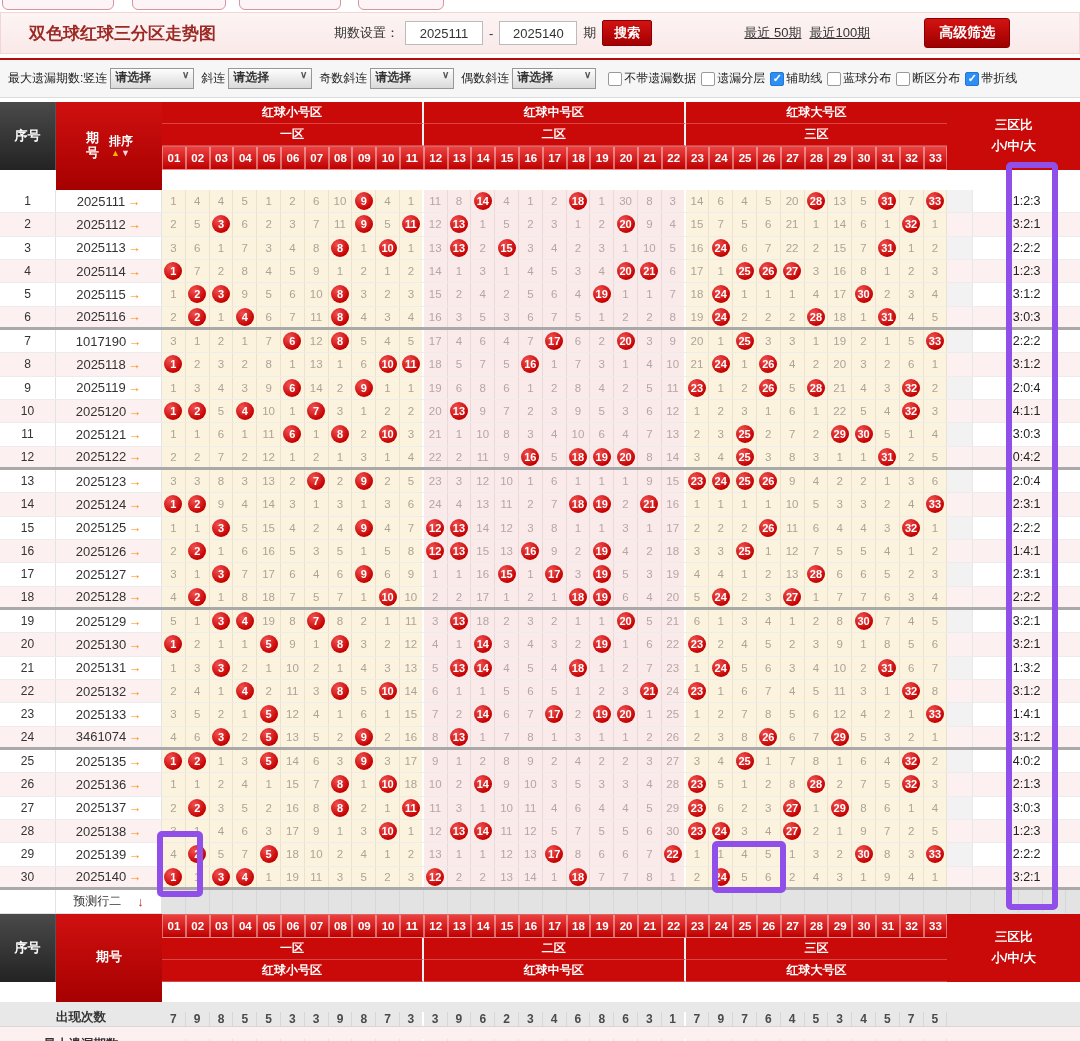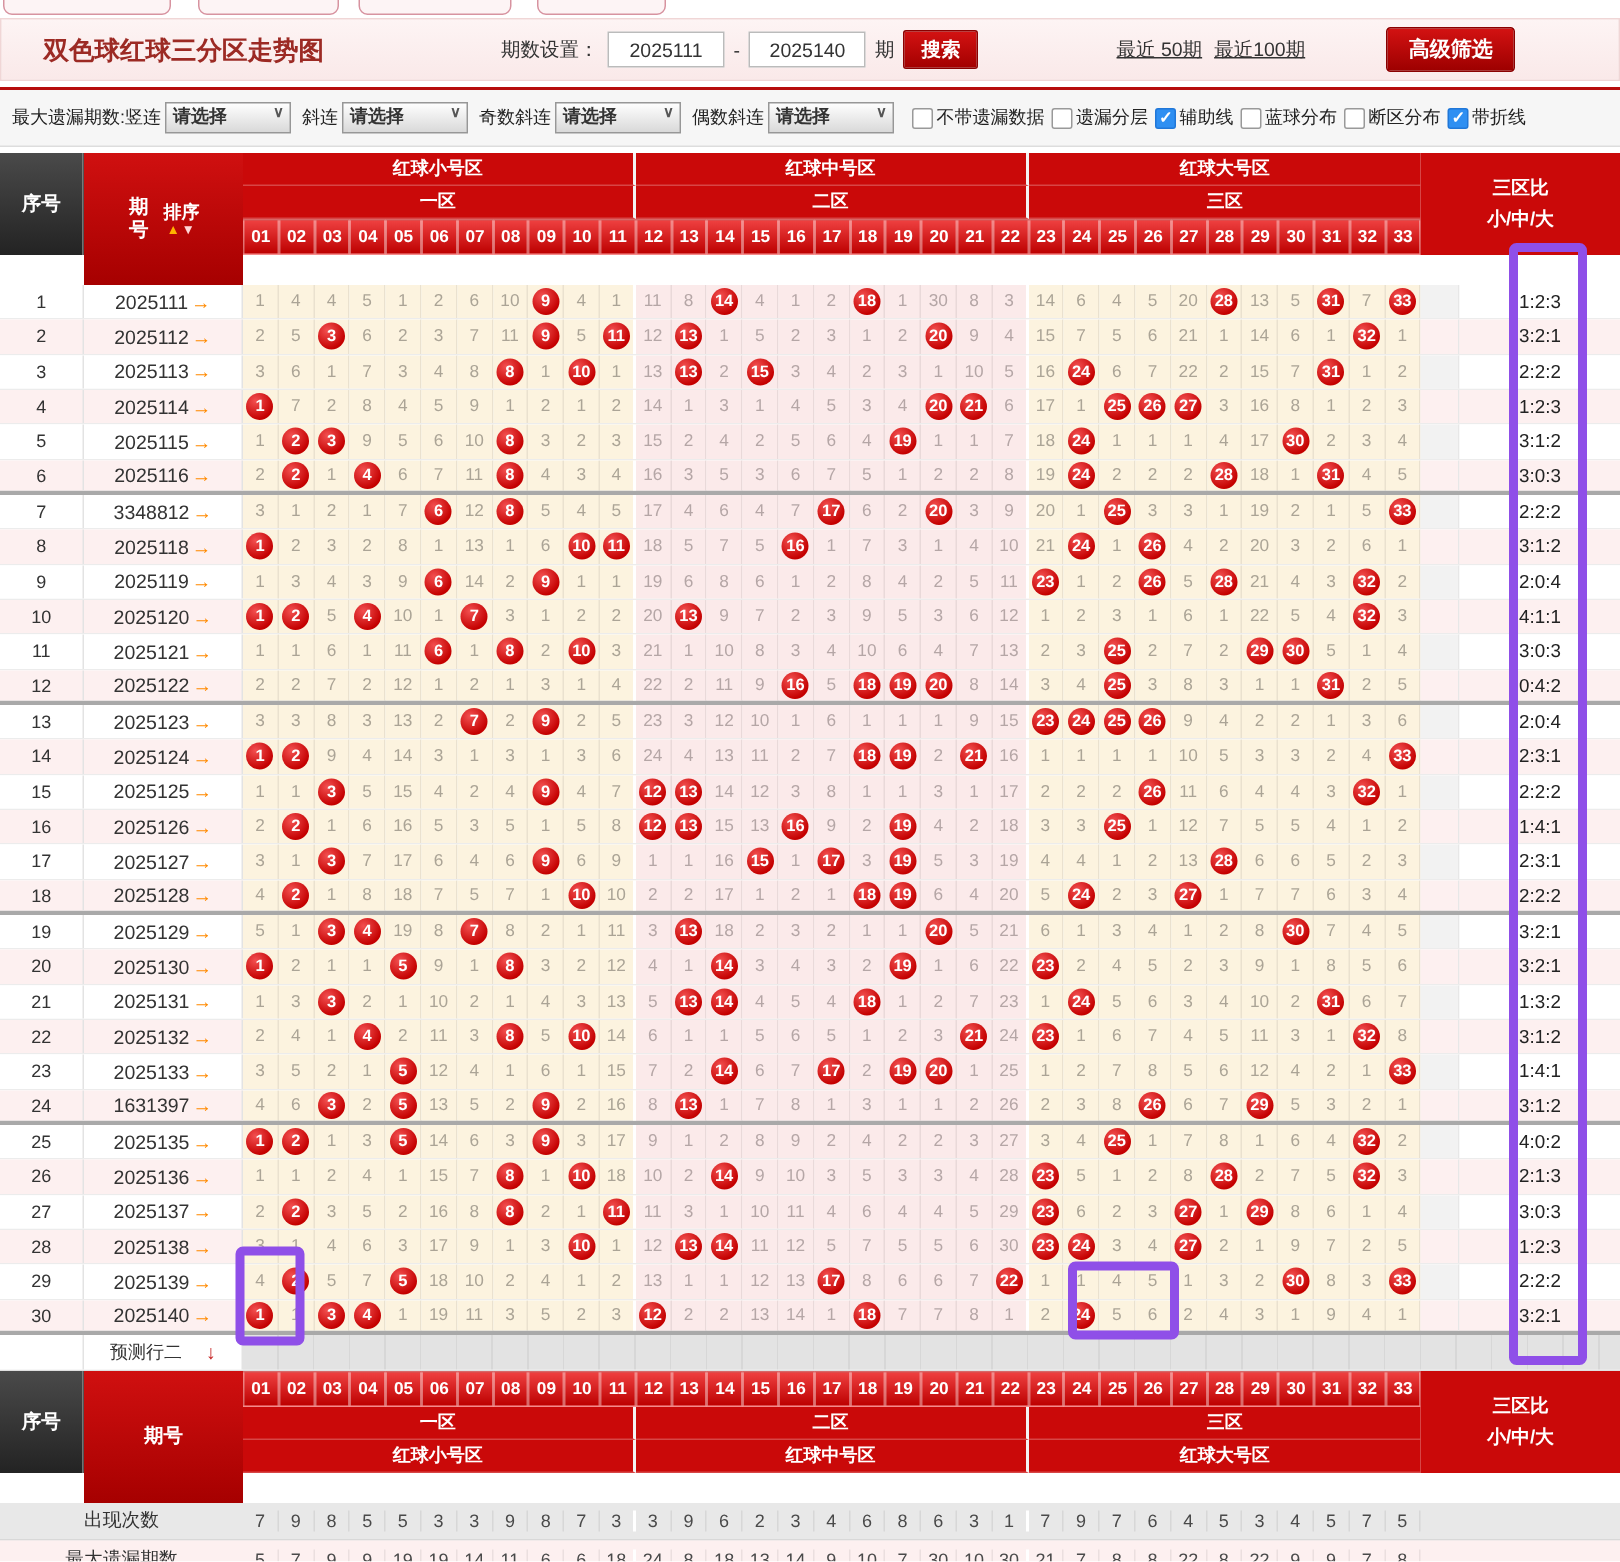--- a/index.html
+++ b/index.html
@@ -79,21 +79,21 @@
   .ball{width:18px;height:18px;border-radius:50%;background:radial-gradient(circle at 35% 30%,#f25050,#c40000 72%);
     color:#fff;font-weight:bold;font-size:11px;display:flex;align-items:center;justify-content:center;}
   .c-gap{width:26px;background:#f2f2f2;border-right:1px solid #e7e7e7;box-sizing:border-box;}
   .c-ratio{flex:1;display:flex;align-items:center;justify-content:center;font-size:12.5px;color:#222;background:#fff;}
   
   .prow{display:flex;height:23px;background:#fff;border-bottom:1px solid #e0e0e0;}
   .prow .c-period{font-size:12px;}
   .pdown{color:#c42222;font-weight:bold;font-size:13px;margin-left:16px;line-height:1;}
   .c-rest{flex:1;background:repeating-linear-gradient(90deg,#e3e3e3 0 22.8px,#d7d7d7 22.8px 23.8px);}
   
-  .srow{display:flex;height:25px;align-items:center;box-sizing:border-box;}
+  .srow{display:flex;height:25px;align-items:flex-end;box-sizing:border-box;font-weight:bold;}
   .s1{background:#e8e8e8;border-bottom:1px solid #d8d8d8;}
   .s2{background:#fdf0f0;height:26px;}
   .s-label{width:162px;display:flex;align-items:center;justify-content:center;font-size:12.5px;color:#333;box-sizing:border-box;}
   .sv{font-size:12px;color:#4a4a4a;background:transparent;}
   
   .ann{position:absolute;border:6px solid #8f4fe8;border-radius:5px;box-sizing:border-box;pointer-events:none;}
 </style>
 </head>
 <body>
 
@@ -880,21 +880,21 @@
           </div>
           <div class="c-num z3">
             <span class="miss">5</span>
           </div>
           <div class="c-gap"></div>
           <div class="c-ratio">3:0:3</div>
         </div>
         <div class="trow">
           <div class="c-seq">7</div>
           <div class="c-period">
-            <span>3348812</span>
+            <span>1017190</span>
             <span class="parrow">→</span>
           </div>
           <div class="c-num z1">
             <span class="miss">3</span>
           </div>
           <div class="c-num z1">
             <span class="miss">1</span>
           </div>
           <div class="c-num z1">
             <span class="miss">2</span>
@@ -2716,21 +2716,21 @@
           </div>
           <div class="c-num z3">
             <div class="ball">33</div>
           </div>
           <div class="c-gap"></div>
           <div class="c-ratio">1:4:1</div>
         </div>
         <div class="trow alt gend">
           <div class="c-seq">24</div>
           <div class="c-period">
-            <span>1631397</span>
+            <span>3461074</span>
             <span class="parrow">→</span>
           </div>
           <div class="c-num z1">
             <span class="miss">4</span>
           </div>
           <div class="c-num z1">
             <span class="miss">6</span>
           </div>
           <div class="c-num z1">
             <div class="ball">3</div>

